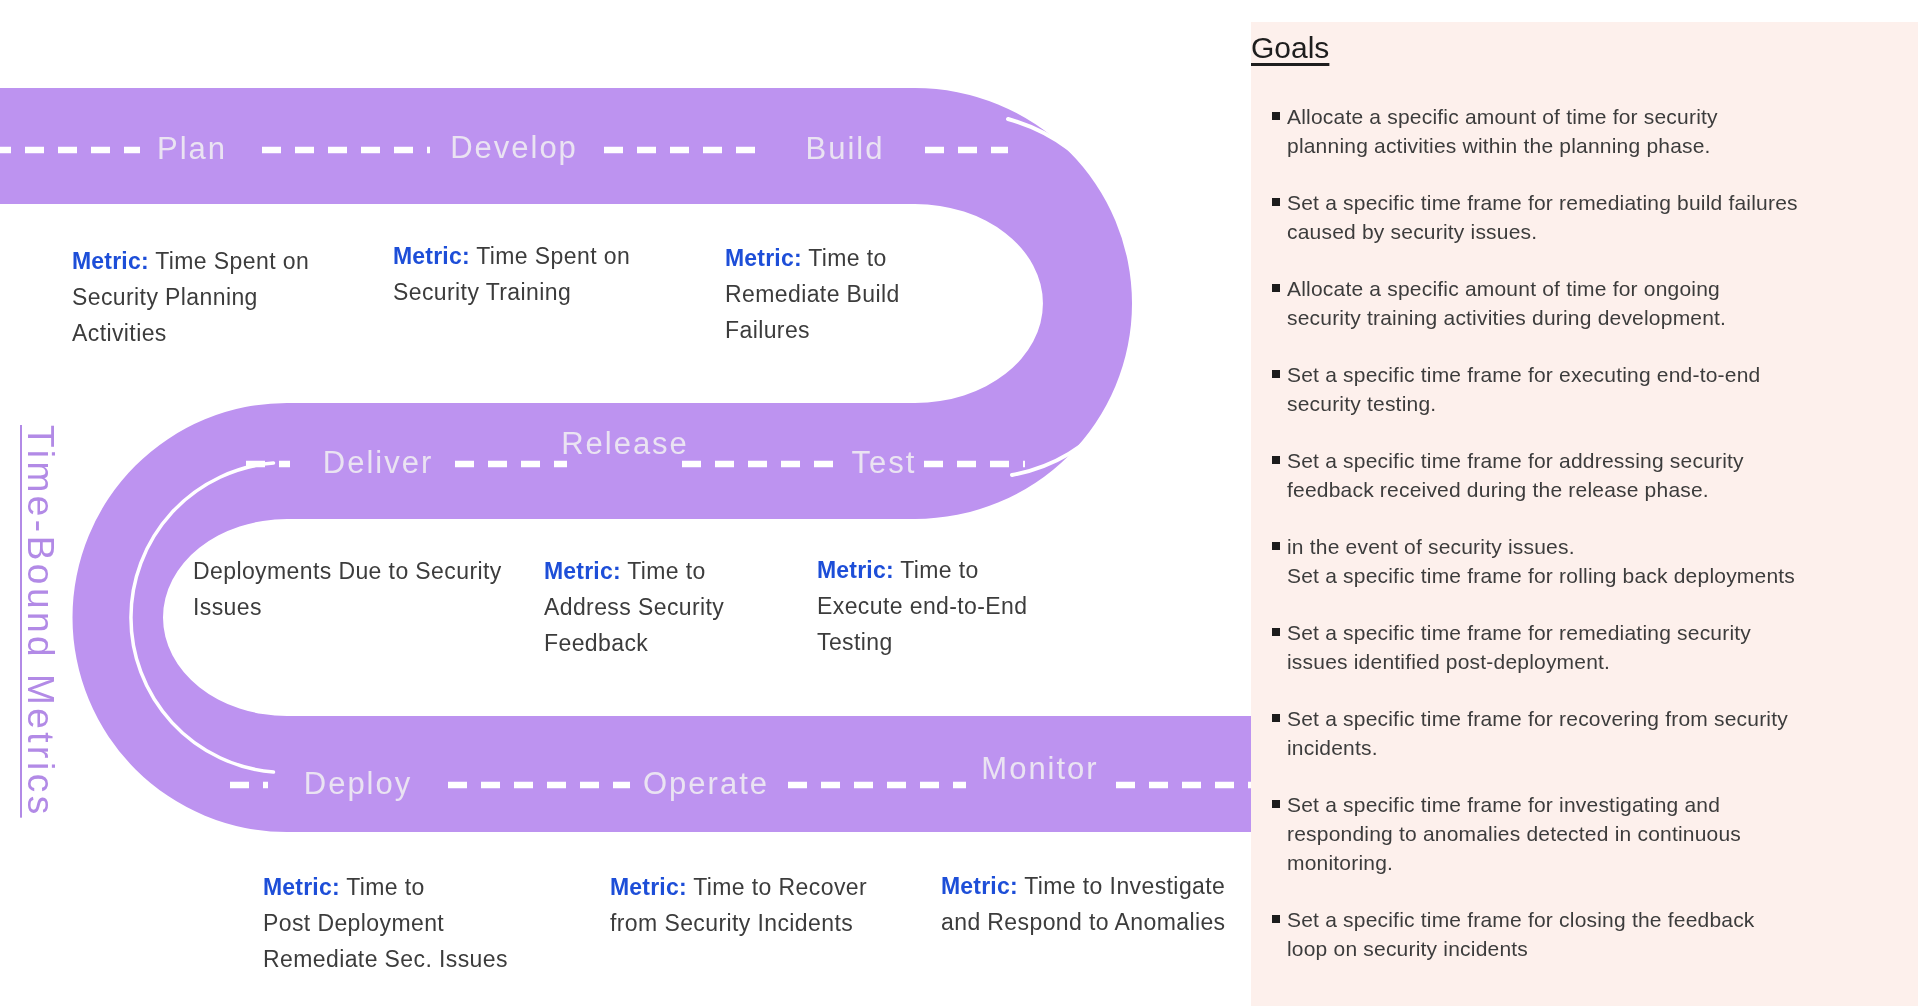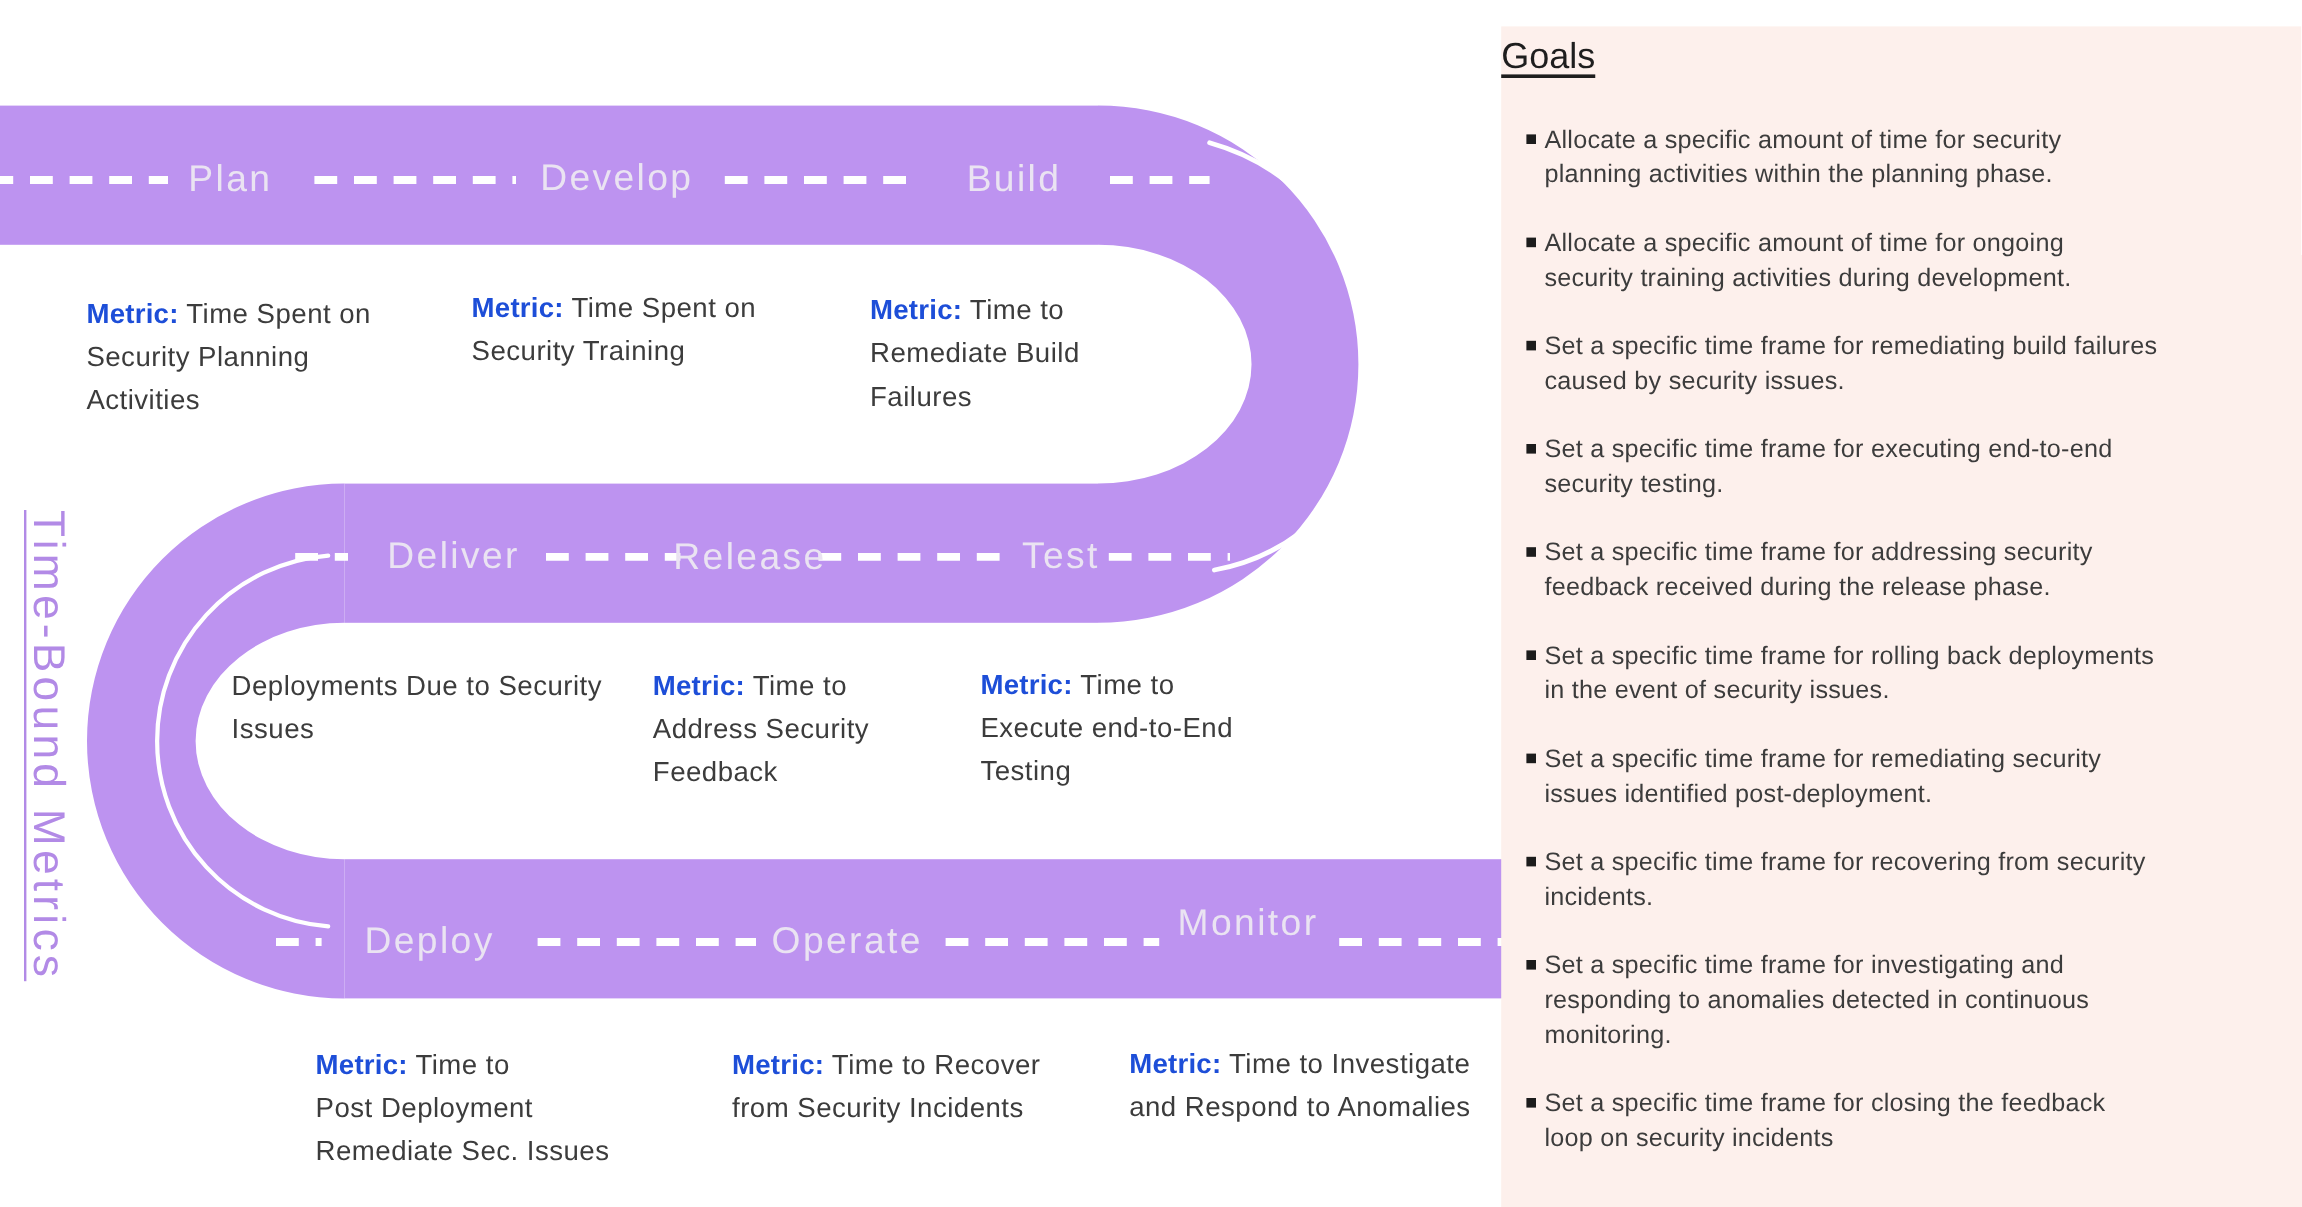--- a/index.html
+++ b/index.html
@@ -92,21 +92,21 @@
       <path class="lane-curve" stroke-width="4" d="M 1008 119 Q 1072 137 1110 192"></path>
       <path class="lane-curve" stroke-width="4" d="M 1113 416 Q 1072 464 1012 475"></path>
       <path class="lane-curve" stroke-width="3.5" d="M 273.5 463 A 155 155 0 0 0 273.5 772"></path>
     </g>
   </svg>
 
   <div class="phase-label" style="left:192px;  top:149px;">Plan</div>
   <div class="phase-label" style="left:514px;  top:148px;">Develop</div>
   <div class="phase-label" style="left:845px;  top:149px;">Build</div>
   <div class="phase-label" style="left:378px;  top:463px;">Deliver</div>
-  <div class="phase-label" style="left:625px;  top:464px;text-align:right;">Release</div>
+  <div class="phase-label" style="left:625px;  top:444px;text-align:right;">Release</div>
   <div class="phase-label" style="left:884px;  top:463px;">Test</div>
   <div class="phase-label" style="left:358px;  top:784px;">Deploy</div>
   <div class="phase-label" style="left:706px;  top:784px;">Operate</div>
   <div class="phase-label" style="left:1040px; top:769px;">Monitor</div>
 
   <div class="vertical-title">Time-Bound Metrics</div>
 
   <div class="metric" style="left:72px; top:243px;">
     <div><b>Metric:</b> <span>Time Spent on</span></div>
     <div>Security Planning</div>
@@ -152,42 +152,42 @@
   <div class="goals-panel">
     <div class="goals-title">Goals</div>
     <div class="goals-list">
         <div class="goal-item">
           <span class="goal-bullet"></span>
           <div>Allocate a specific amount of time for security</div>
           <div>planning activities within the planning phase.</div>
         </div>
         <div class="goal-item">
           <span class="goal-bullet"></span>
+          <div>Set a specific time frame for remediating build failures</div>
+          <div>caused by security issues.</div>
+        </div>
+        <div class="goal-item">
+          <span class="goal-bullet"></span>
           <div>Allocate a specific amount of time for ongoing</div>
           <div>security training activities during development.</div>
         </div>
         <div class="goal-item">
           <span class="goal-bullet"></span>
-          <div>Set a specific time frame for remediating build failures</div>
-          <div>caused by security issues.</div>
-        </div>
-        <div class="goal-item">
-          <span class="goal-bullet"></span>
           <div>Set a specific time frame for executing end-to-end</div>
           <div>security testing.</div>
         </div>
         <div class="goal-item">
           <span class="goal-bullet"></span>
           <div>Set a specific time frame for addressing security</div>
           <div>feedback received during the release phase.</div>
         </div>
         <div class="goal-item">
           <span class="goal-bullet"></span>
+          <div>in the event of security issues.</div>
           <div>Set a specific time frame for rolling back deployments</div>
-          <div>in the event of security issues.</div>
         </div>
         <div class="goal-item">
           <span class="goal-bullet"></span>
           <div>Set a specific time frame for remediating security</div>
           <div>issues identified post-deployment.</div>
         </div>
         <div class="goal-item">
           <span class="goal-bullet"></span>
           <div>Set a specific time frame for recovering from security</div>
           <div>incidents.</div>

